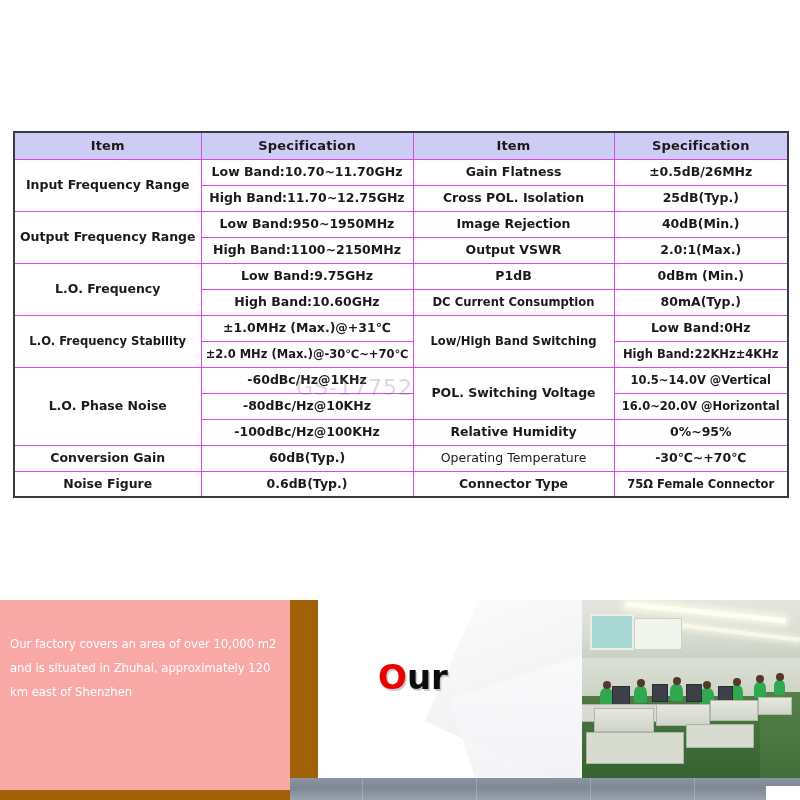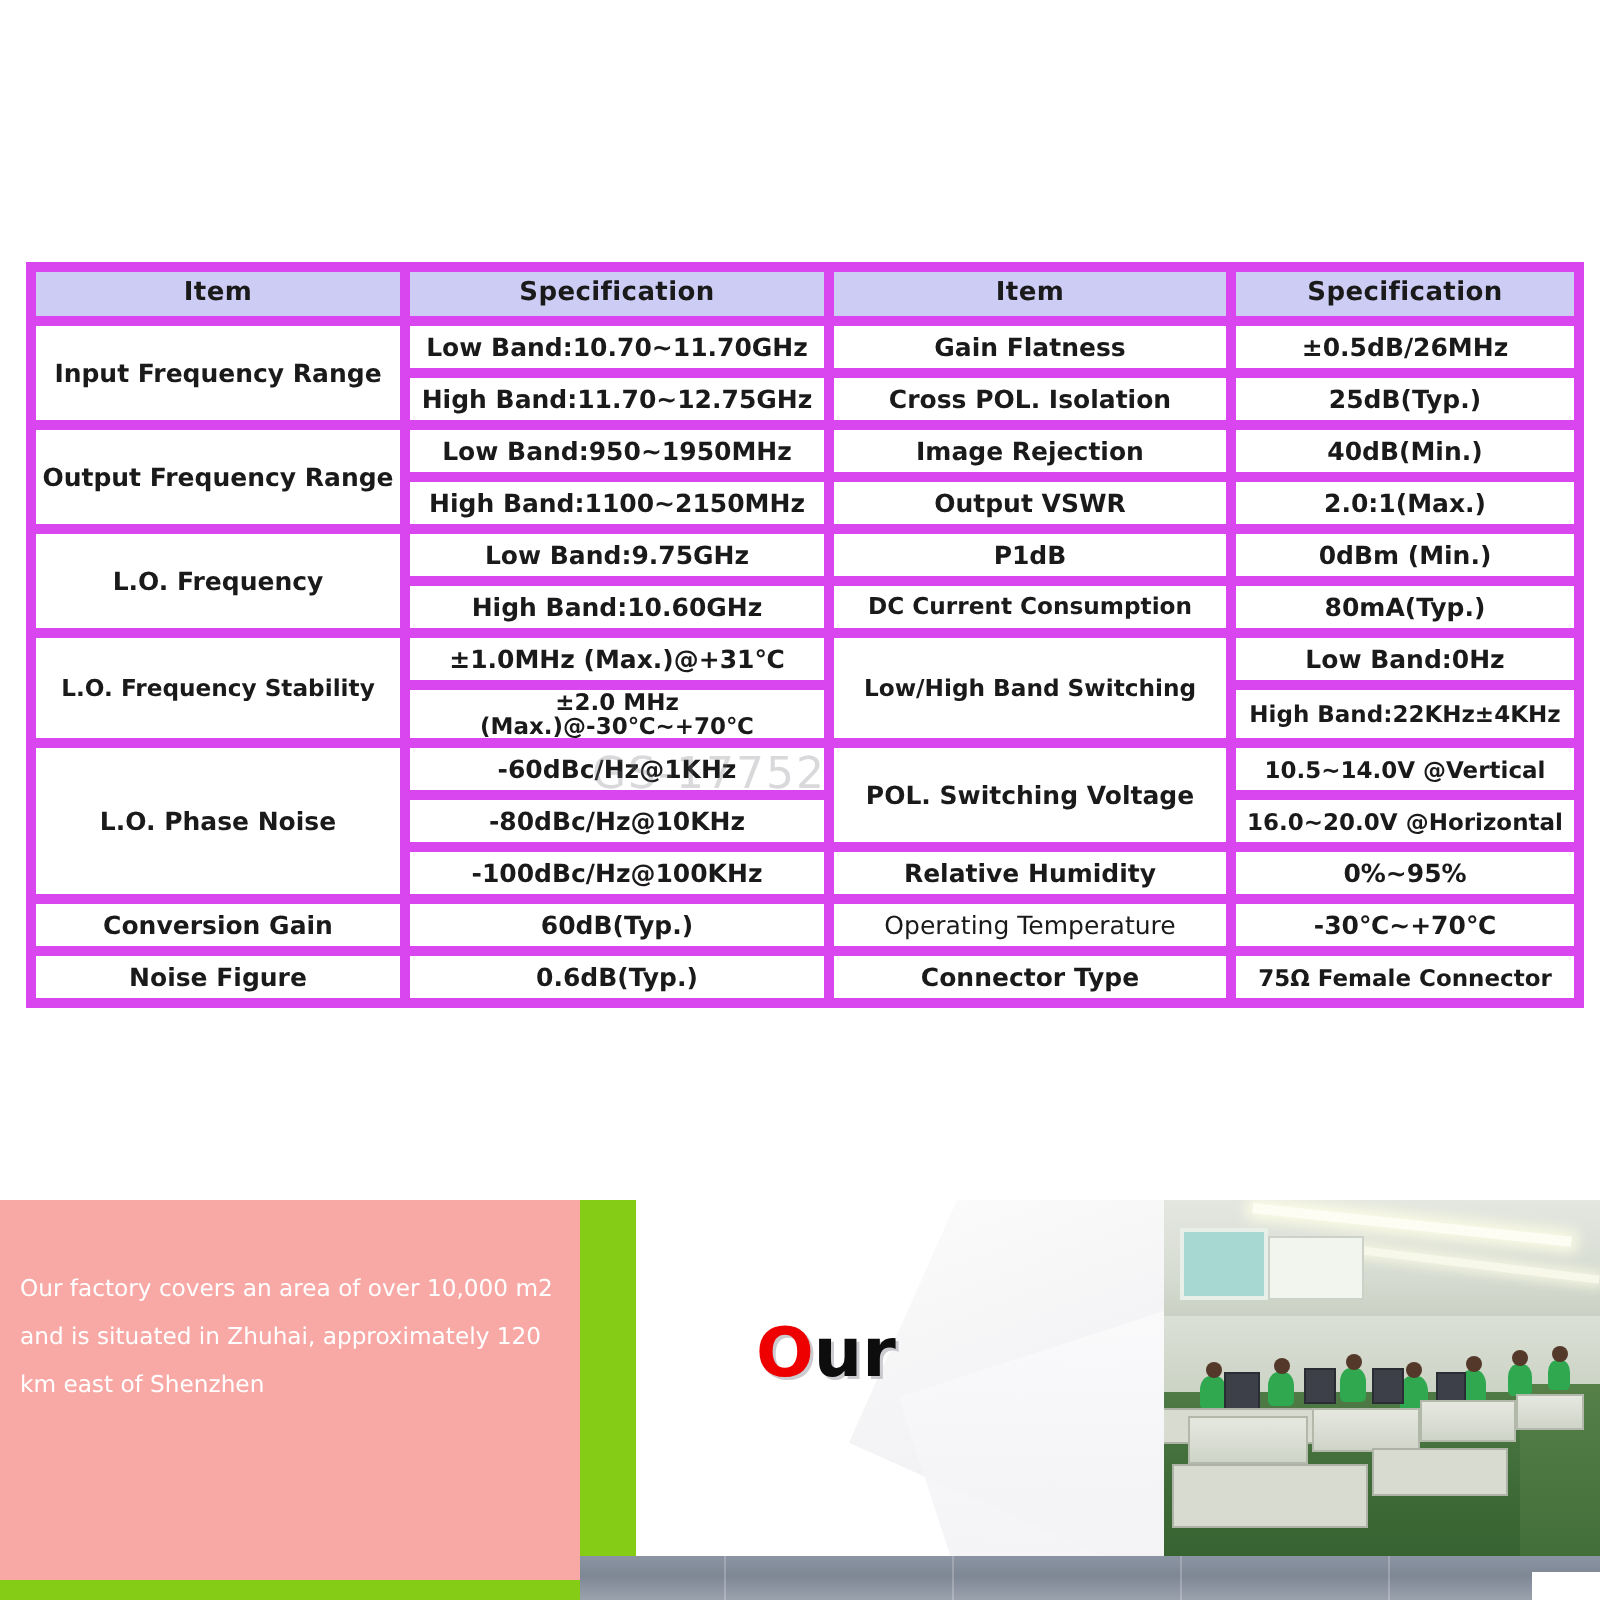--- a/index.html
+++ b/index.html
@@ -23,21 +23,21 @@
     width:774px;
     table-layout:fixed;
     border:2px solid #3a3a42;
   }
   table.spec col.c1{width:187px;}
   table.spec col.c2{width:212px;}
   table.spec col.c3{width:201px;}
   table.spec col.c4{width:174px;}
 
   table.spec th, table.spec td{
-    border:5px solid #d946ef;
+    border:1px solid #d946ef;
     height:26px;
     padding:0 3px;
     text-align:center;
     vertical-align:middle;
     font-size:12.5px;
     color:#1a1a1a;
     line-height:1.05;
     box-sizing:border-box;
     background:#ffffff;
   }
@@ -77,21 +77,21 @@
     user-select:none;
     white-space:nowrap;
   }
 
   
   .banner{
     position:absolute;
     left:0; top:600px;
     width:800px; height:200px;
     overflow:hidden;
-    background:#84cc16;
+    background:#a16207;
   }
   .banner-pink{
     position:absolute;
     left:0; top:0;
     width:290px; height:190px;
     background:#f8a9a6;
   }
   .banner-pink-inner{
     position:absolute;
     left:10px; top:33px;

